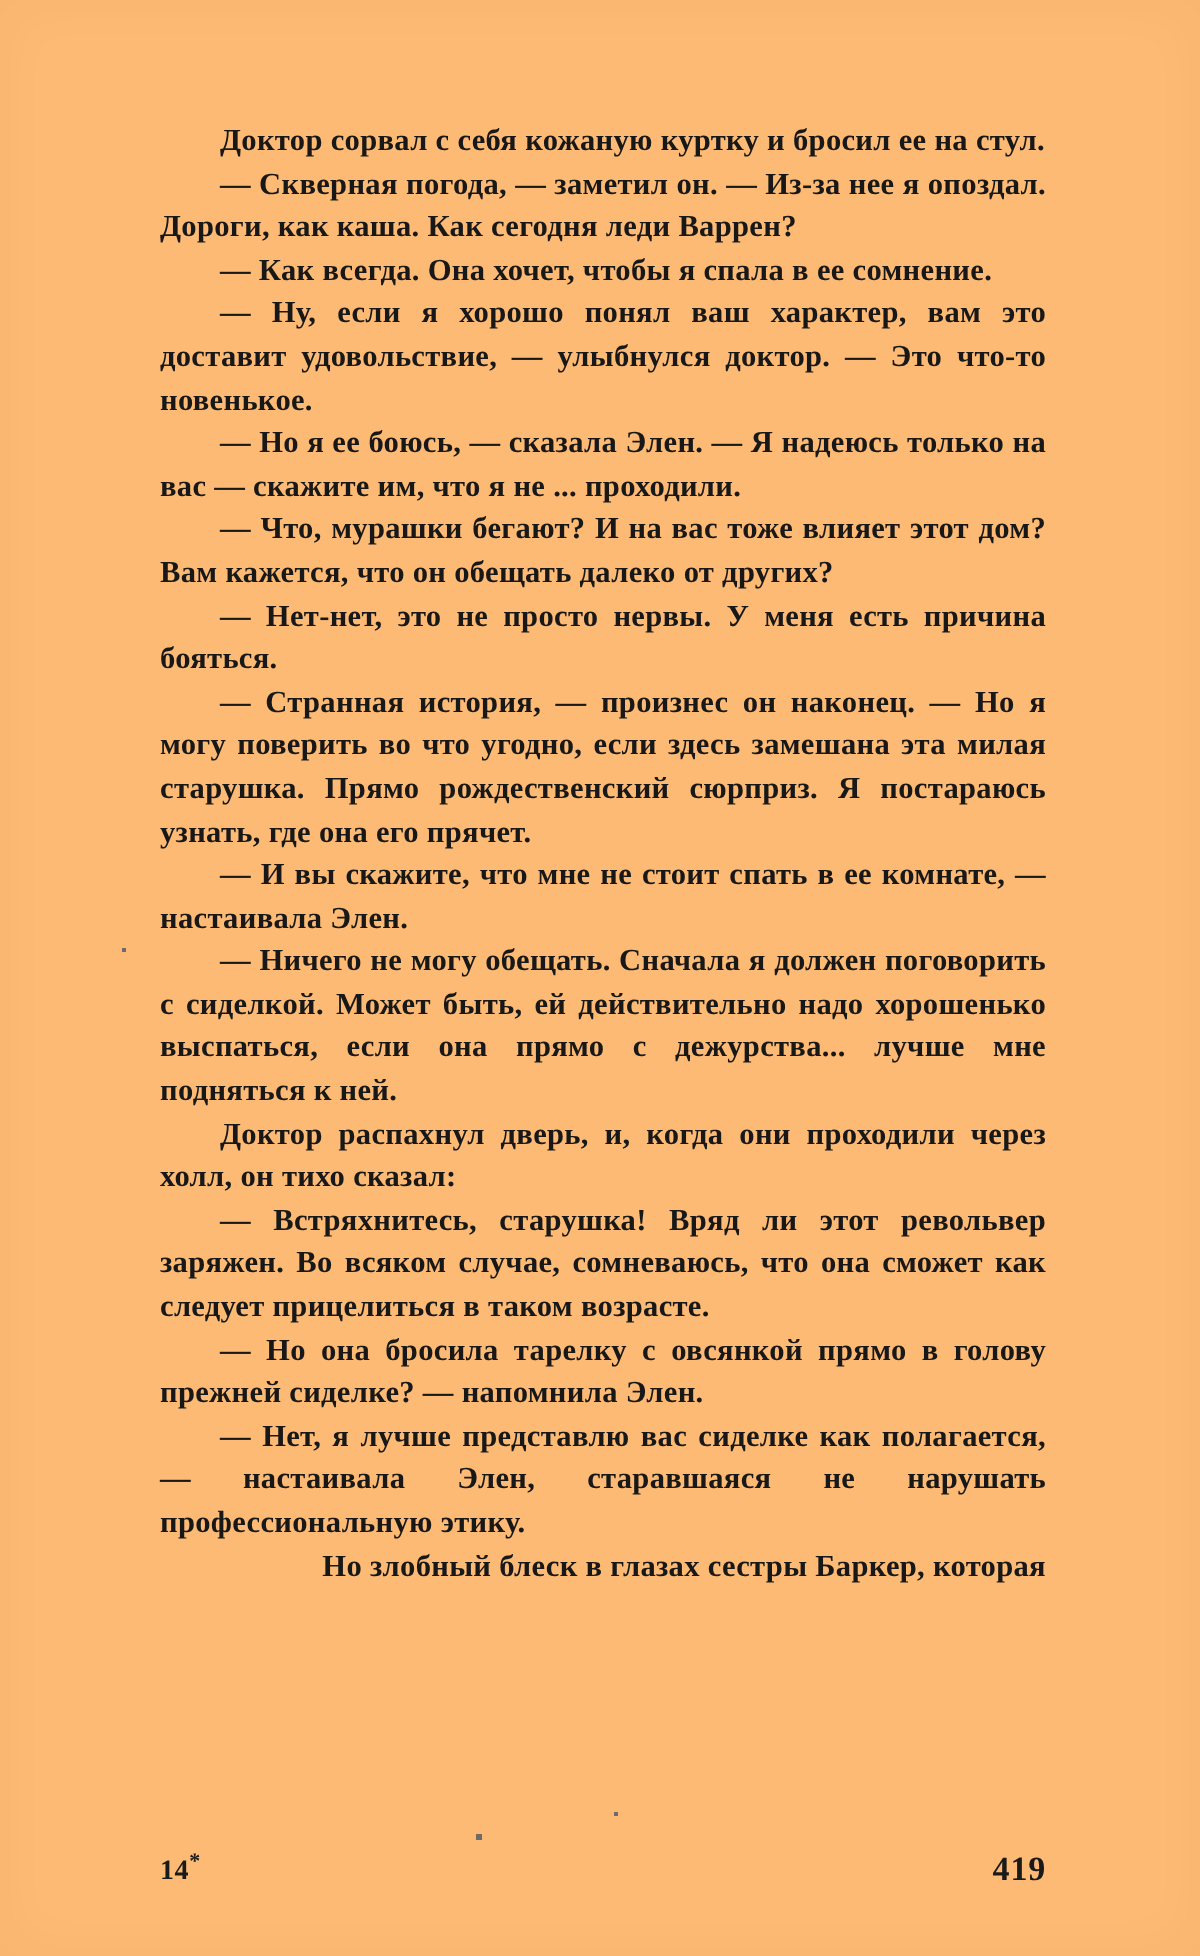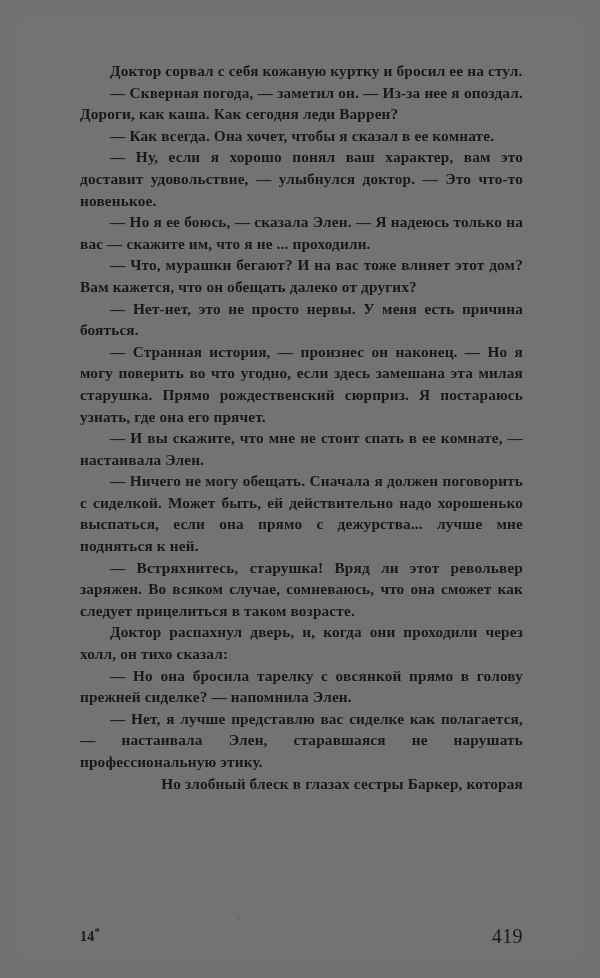--- a/index.html
+++ b/index.html
@@ -13,21 +13,21 @@
     font-family: "Liberation Serif", serif;
     color: #1a1a1a;
     position: relative;
     overflow: hidden;
   }
   .page {
     position: absolute;
     left: 0; top: 0;
     width: 600px;
     height: 978px;
-    background: #737373;
+    background: #fdba74;
   }
   .text-column {
     position: absolute;
     left: 80px;
     top: 60px;
     width: 443px;
   }
   p.para {
     margin: 0;
     font-size: 15.3px;
@@ -58,22 +58,22 @@
     letter-spacing: 0.3px;
   }
   .folio-left sup {
     font-size: 11px;
     vertical-align: super;
   }
   .folio-right {
     position: absolute;
     right: 0;
     top: 0;
-    font-size: 20px;
-    font-weight: 400;
+    font-size: 17px;
+    font-weight: 700;
     letter-spacing: 0.4px;
   }
   .speck {
     position: absolute;
     background: #6b6b6b;
   }
   .s1 { left: 238px; top: 917px; width: 3px; height: 3px; }
   .s2 { left: 307px; top: 906px; width: 2px; height: 2px; }
   .s3 { left: 61px; top: 474px; width: 2px; height: 2px; }
   .edge-shade {
@@ -83,30 +83,30 @@
     box-shadow: inset 0 0 30px rgba(0,0,0,0.03);
   }
 </style>
 </head>
 <body>
 
 <div class="page">
   <div class="text-column">
     <p class="para">Доктор сорвал с себя кожаную куртку и бросил ее на стул.</p>
     <p class="para">— Скверная погода, — заметил  он. — Из-за нее я опоздал. Дороги, как каша. Как сегодня леди Варрен?</p>
-    <p class="para">— Как всегда. Она хочет, чтобы я сказал в ее комнате.</p>
+    <p class="para">— Как всегда. Она хочет, чтобы я спала в ее сомнение.</p>
     <p class="para">— Ну, если я хорошо понял ваш характер, вам это доставит    удовольствие, — улыбнулся    доктор. — Это что-то новенькое.</p>
     <p class="para">— Но  я  ее  боюсь, — сказала Элен. — Я надеюсь только на вас — скажите им, что я не ... проходили.</p>
     <p class="para">— Что, мурашки бегают? И на вас тоже влияет этот дом?  Вам кажется,  что он обещать  далеко от других?</p>
     <p class="para">— Нет-нет, это не просто нервы. У меня есть причина бояться.</p>
     <p class="para">— Странная история, — произнес   он   наконец. — Но я могу поверить во что угодно, если здесь замешана  эта  милая старушка. Прямо рождественский сюрприз. Я постараюсь узнать, где она его прячет.</p>
     <p class="para">— И вы скажите, что мне не стоит спать в ее комнате, — настаивала Элен.</p>
     <p class="para">— Ничего не могу обещать. Сначала я должен поговорить с сиделкой. Может быть, ей действительно надо хорошенько выспаться, если она прямо с дежурства... лучше мне подняться к ней.</p>
+    <p class="para">Доктор распахнул дверь, и, когда они проходили через холл, он тихо сказал:</p>
     <p class="para">— Встряхнитесь, старушка! Вряд ли этот револьвер заряжен. Во всяком случае,  сомневаюсь, что она сможет как следует прицелиться в таком возрасте.</p>
-    <p class="para">Доктор распахнул дверь, и, когда они проходили через холл, он тихо сказал:</p>
     <p class="para">— Но она бросила тарелку с овсянкой прямо в голову прежней сиделке? — напомнила Элен.</p>
     <p class="para">— Нет, я лучше представлю вас сиделке как полагается, — настаивала Элен, старавшаяся не нарушать профессиональную  этику.</p>
     <p class="para">Но злобный блеск в глазах сестры Баркер, которая</p>
   </div>
 
   <div class="footer">
     <div class="folio-left"><span>14</span><sup>*</sup></div>
     <div class="folio-right">419</div>
   </div>
 

